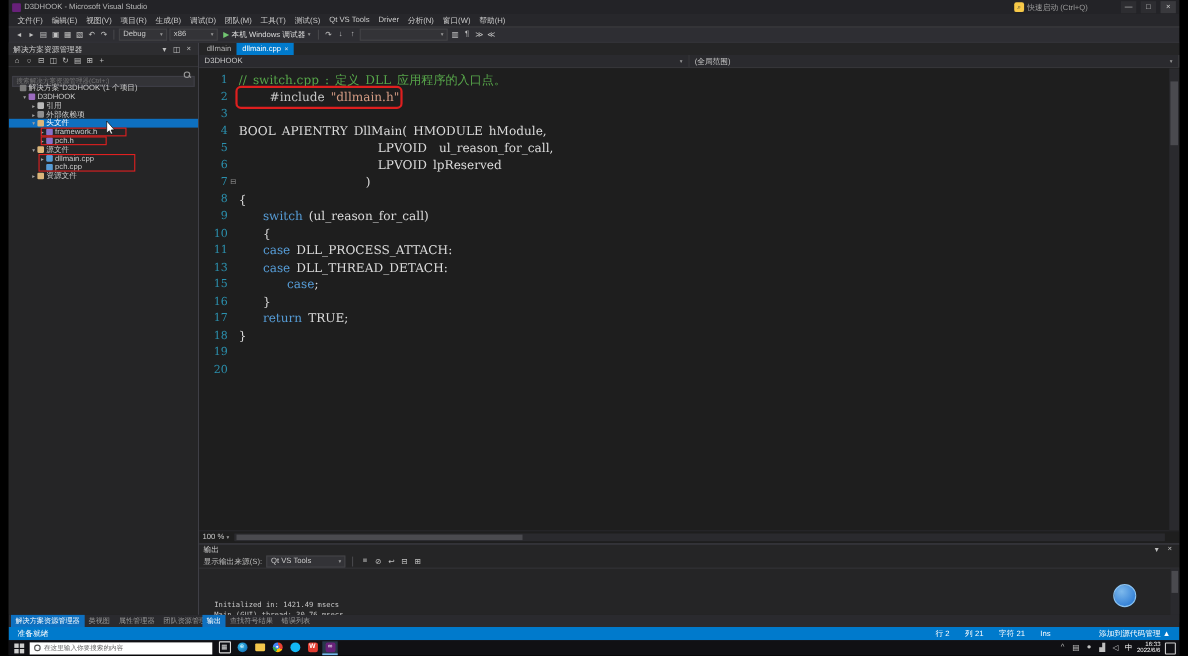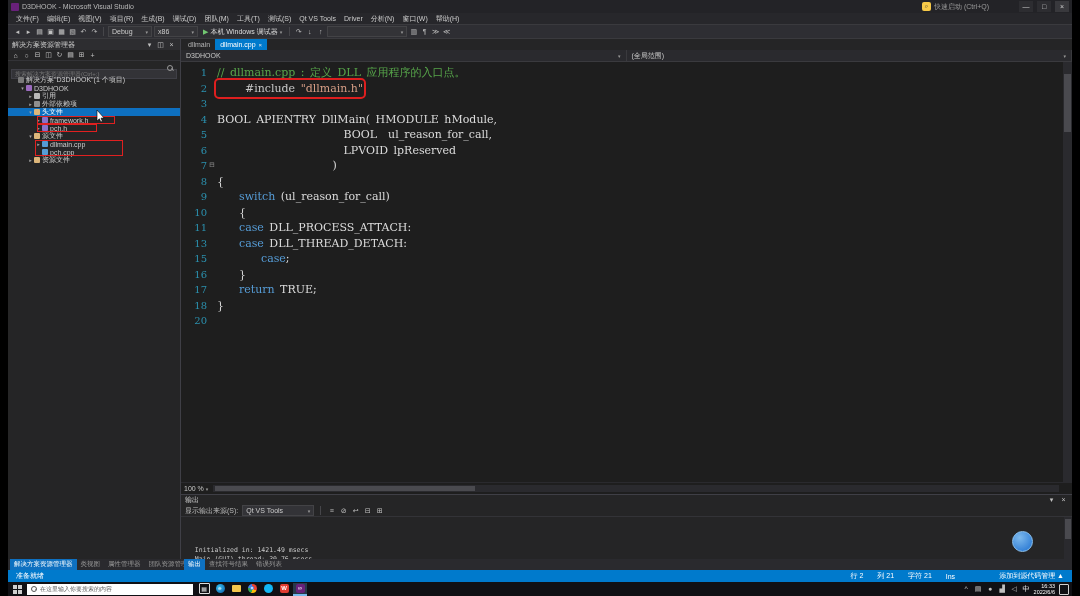--- a/index.html
+++ b/index.html
@@ -334,41 +334,41 @@
           <div class="bc-half">
             <span>(全局范围)</span>
             <span class="caret">▾</span>
           </div>
         </div>
         <div class="code-area">
           <div class="code-scroll" id="codeScroll">
               <div class="cl">
                 <span class="ln">1</span>
                 <span class="gut"></span>
-                <span class="lc"><span class="c-comment">// dllmain.cpp : 定义 DLL 应用程序的入口点。</span></span>
+                <span class="lc"><span class="c-comment">// switch.cpp : 定义 DLL 应用程序的入口点。</span></span>
               </div>
               <div class="cl">
                 <span class="ln">2</span>
                 <span class="gut"></span>
                 <span class="lc redline"><span class="c-pp">#include </span><span class="c-string">"dllmain.h"</span></span>
               </div>
               <div class="cl">
                 <span class="ln">3</span>
                 <span class="gut"></span>
                 <span class="lc">&nbsp;</span>
               </div>
               <div class="cl">
                 <span class="ln">4</span>
                 <span class="gut"></span>
                 <span class="lc"><span class="c-plain">BOOL APIENTRY DllMain( HMODULE hModule,</span></span>
               </div>
               <div class="cl">
                 <span class="ln">5</span>
                 <span class="gut"></span>
-                <span class="lc"><span class="c-plain">                       BOOL  ul_reason_for_call,</span></span>
+                <span class="lc"><span class="c-plain">                       LPVOID  ul_reason_for_call,</span></span>
               </div>
               <div class="cl">
                 <span class="ln">6</span>
                 <span class="gut"></span>
                 <span class="lc"><span class="c-plain">                       LPVOID lpReserved</span></span>
               </div>
               <div class="cl">
                 <span class="ln">7</span>
                 <span class="gut">⊟</span>
                 <span class="lc"><span class="c-plain">                     )</span></span>
@@ -410,20 +410,25 @@
               </div>
               <div class="cl">
                 <span class="ln">17</span>
                 <span class="gut"></span>
                 <span class="lc"><span class="c-plain">    </span><span class="c-keyword">return</span><span class="c-plain"> TRUE;</span></span>
               </div>
               <div class="cl">
                 <span class="ln">18</span>
                 <span class="gut"></span>
                 <span class="lc"><span class="c-plain">}</span></span>
+              </div>
+              <div class="cl">
+                <span class="ln">19</span>
+                <span class="gut"></span>
+                <span class="lc">&nbsp;</span>
               </div>
               <div class="cl">
                 <span class="ln">20</span>
                 <span class="gut"></span>
                 <span class="lc">&nbsp;</span>
               </div>
             </div>
           <div class="vscroll">
             <div class="vthumb"></div>
           </div>

